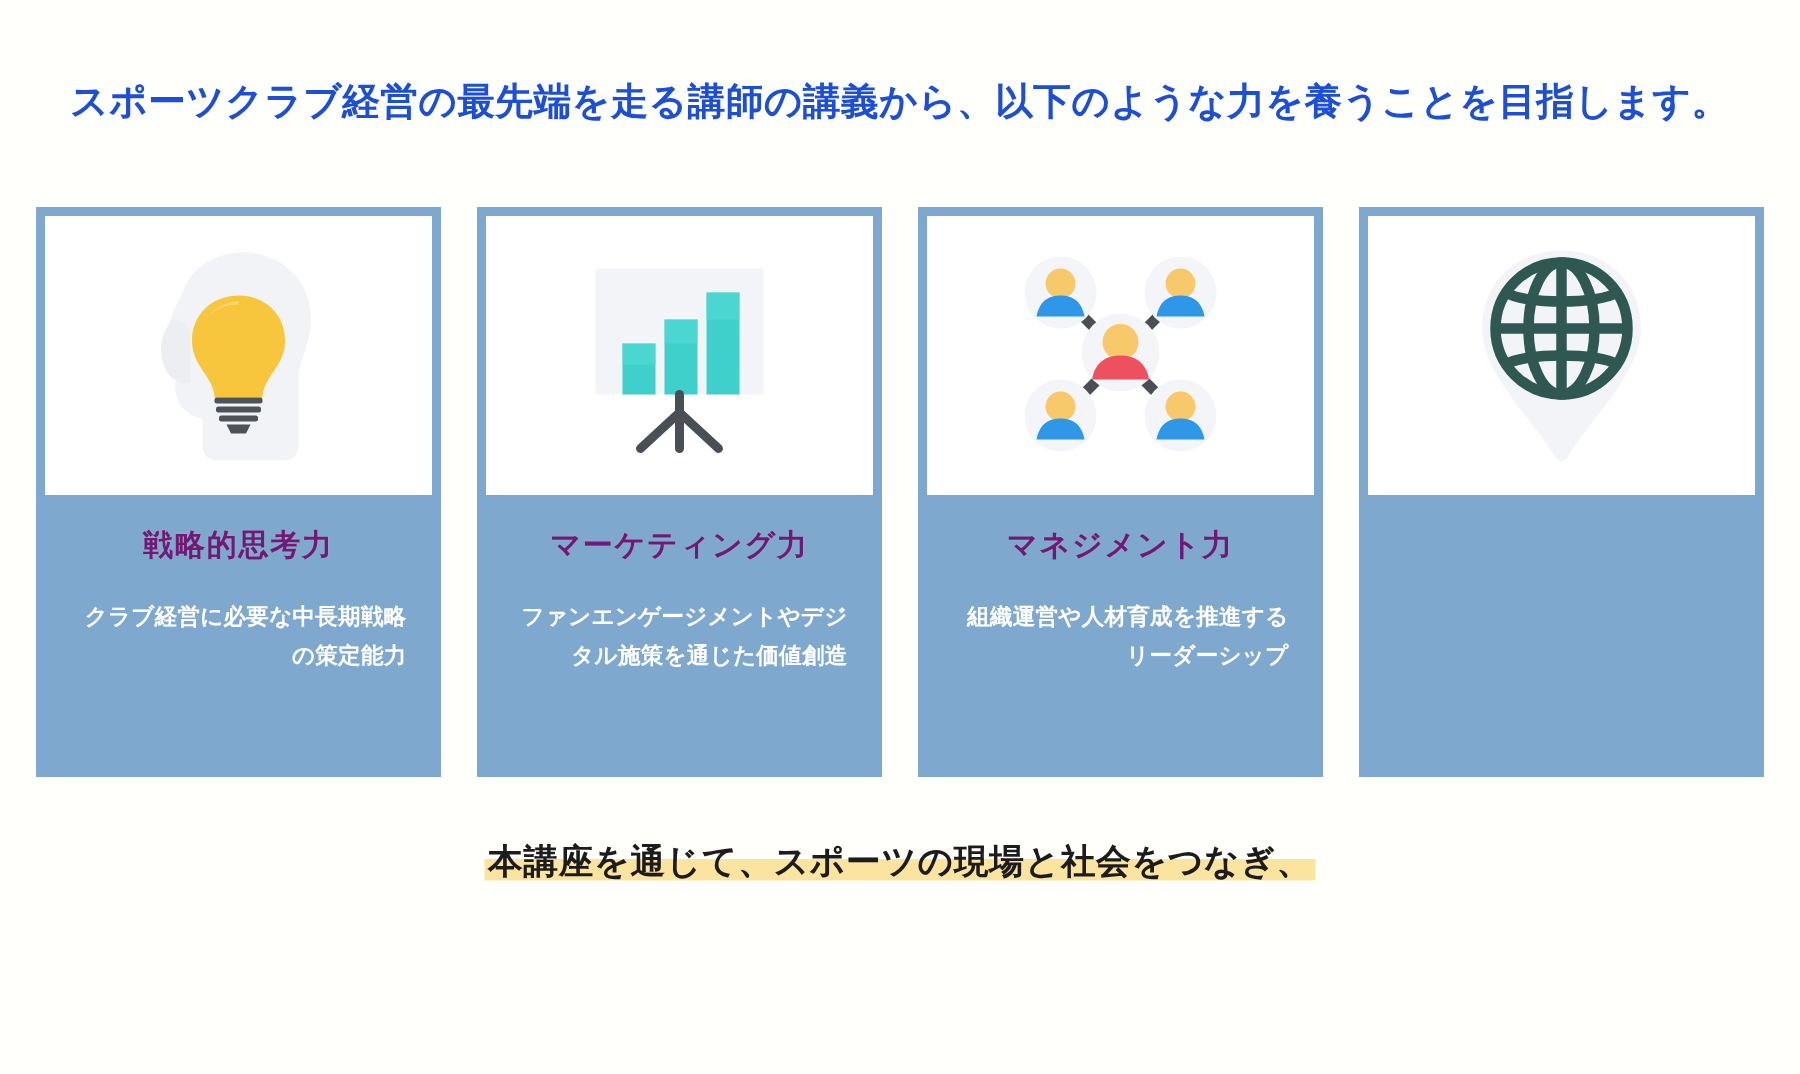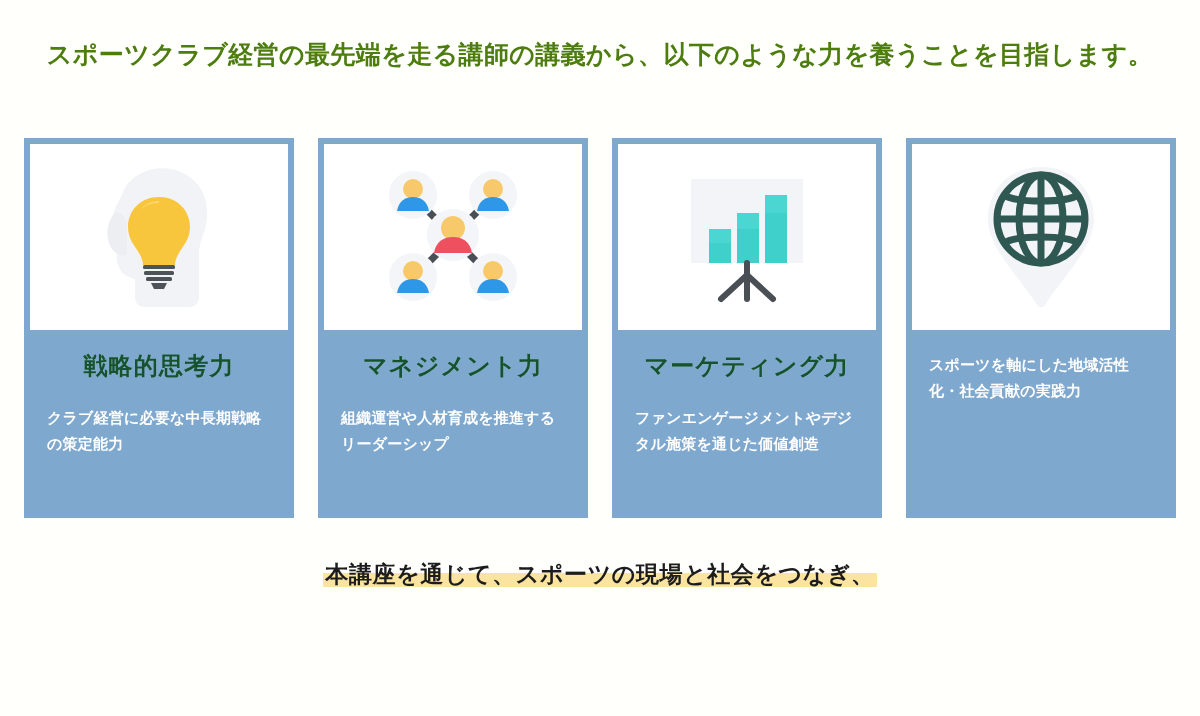--- a/index.html
+++ b/index.html
@@ -7,23 +7,23 @@
   html, body {
     width:1200px; height:716px;
     background:#fffffb;
     font-family:"Liberation Sans","DejaVu Sans",sans-serif;
     overflow:hidden;
   }
   .page { position:relative; width:1200px; height:716px; background:#fffffb; }
 
   
   .headline {
-    position:absolute; top:38px; left:0; width:1200px;
+    position:absolute; top:52px; left:0; width:1200px;
     text-align:center;
-    font-size:25px; font-weight:700; color:#4d7c0f;
+    font-size:25px; font-weight:700; color:#1d4ed8;
     letter-spacing:0.4px; line-height:1.3;
     white-space:nowrap;
   }
 
   
   .cards {
     position:absolute; top:138px; left:24px;
     width:1152px; height:380px;
     display:flex; gap:24px;
   }
@@ -41,29 +41,30 @@
     position:relative;
   }
   .card-body {
     flex:1;
     padding:22px 17px 0 17px;
     display:flex; flex-direction:column;
     background:#7fa8ce;
   }
   .card-title {
     text-align:center;
-    font-size:24px; font-weight:700; color:#14532d;
+    font-size:20px; font-weight:700; color:#701a75;
     letter-spacing:1.2px; line-height:1.2;
     margin-bottom:24px;
     text-shadow:0 0 1px rgba(255,255,255,.25);
   }
   .card-desc {
     font-size:15px; font-weight:700; color:#ffffff;
     line-height:1.75; letter-spacing:0.2px;
-    text-align:left;
+    text-align:right;
+    font-family:Liberation Mono, monospace;
   }
 
   
   .icon-svg { display:block; }
 
   
   .closing {
     position:absolute; top:552px; left:0; width:1200px;
     text-align:center;
   }
@@ -116,67 +117,20 @@
       </div>
       <div class="card-body">
         <div class="card-title">戦略的思考力</div>
         <div class="card-desc">クラブ経営に必要な中長期戦略の策定能力</div>
       </div>
     </div>
 
     <div class="card">
       <div class="card-icon-panel">
         <span>
-          <svg class="icon-svg" width="140" height="140" viewBox="0 0 140 140" aria-hidden="true">
-
-            <g stroke="#4a4f55" stroke-width="7" stroke-linecap="round">
-              <line x1="44" y1="43" x2="60" y2="59"></line>
-              <line x1="96" y1="43" x2="80" y2="59"></line>
-              <line x1="44" y1="97" x2="60" y2="81"></line>
-              <line x1="96" y1="97" x2="80" y2="81"></line>
-            </g>
-
-            <g>
-              <circle cx="30" cy="28" r="24" fill="#f4f5f8"></circle>
-              <circle cx="30" cy="22" r="10" fill="#f8c96a"></circle>
-              <path d="M14 44 C16 33 23 30 30 30 C37 30 44 33 46 44 Z" fill="#2f97e8"></path>
-            </g>
-            <g>
-              <circle cx="110" cy="28" r="24" fill="#f4f5f8"></circle>
-              <circle cx="110" cy="22" r="10" fill="#f8c96a"></circle>
-              <path d="M94 44 C96 33 103 30 110 30 C117 30 124 33 126 44 Z" fill="#2f97e8"></path>
-            </g>
-            <g>
-              <circle cx="30" cy="110" r="24" fill="#f4f5f8"></circle>
-              <circle cx="30" cy="104" r="10" fill="#f8c96a"></circle>
-              <path d="M14 126 C16 115 23 112 30 112 C37 112 44 115 46 126 Z" fill="#2f97e8"></path>
-            </g>
-            <g>
-              <circle cx="110" cy="110" r="24" fill="#f4f5f8"></circle>
-              <circle cx="110" cy="104" r="10" fill="#f8c96a"></circle>
-              <path d="M94 126 C96 115 103 112 110 112 C117 112 124 115 126 126 Z" fill="#2f97e8"></path>
-            </g>
-
-            <g>
-              <circle cx="70" cy="68" r="26" fill="#f4f5f8"></circle>
-              <circle cx="70" cy="61" r="12" fill="#f8c96a"></circle>
-              <path d="M51 86 C53 74 61 70 70 70 C79 70 87 74 89 86 Z" fill="#ef5060"></path>
-            </g>
-          </svg>
-        </span>
-      </div>
-      <div class="card-body">
-        <div class="card-title">マネジメント力</div>
-        <div class="card-desc">組織運営や人材育成を推進するリーダーシップ</div>
-      </div>
-    </div>
-
-    <div class="card">
-      <div class="card-icon-panel">
-        <span>
           <svg class="icon-svg" width="136" height="140" viewBox="0 0 136 140" aria-hidden="true">
 
             <rect x="12" y="12" width="112" height="84" fill="#f3f4f7"></rect>
 
             <rect x="30" y="62" width="22" height="34" fill="#3fd0cc"></rect>
             <rect x="58" y="46" width="22" height="50" fill="#3fd0cc"></rect>
             <rect x="86" y="28" width="22" height="68" fill="#3fd0cc"></rect>
             <rect x="30" y="62" width="22" height="14" fill="#55dad5" opacity="0.55"></rect>
             <rect x="58" y="46" width="22" height="16" fill="#55dad5" opacity="0.55"></rect>
             <rect x="86" y="28" width="22" height="18" fill="#55dad5" opacity="0.55"></rect>
@@ -185,20 +139,67 @@
               <line x1="68" y1="96" x2="68" y2="132"></line>
               <line x1="68" y1="108" x2="42" y2="132"></line>
               <line x1="68" y1="108" x2="94" y2="132"></line>
             </g>
           </svg>
         </span>
       </div>
       <div class="card-body">
         <div class="card-title">マーケティング力</div>
         <div class="card-desc">ファンエンゲージメントやデジタル施策を通じた価値創造</div>
+      </div>
+    </div>
+
+    <div class="card">
+      <div class="card-icon-panel">
+        <span>
+          <svg class="icon-svg" width="140" height="140" viewBox="0 0 140 140" aria-hidden="true">
+
+            <g stroke="#4a4f55" stroke-width="7" stroke-linecap="round">
+              <line x1="44" y1="43" x2="60" y2="59"></line>
+              <line x1="96" y1="43" x2="80" y2="59"></line>
+              <line x1="44" y1="97" x2="60" y2="81"></line>
+              <line x1="96" y1="97" x2="80" y2="81"></line>
+            </g>
+
+            <g>
+              <circle cx="30" cy="28" r="24" fill="#f4f5f8"></circle>
+              <circle cx="30" cy="22" r="10" fill="#f8c96a"></circle>
+              <path d="M14 44 C16 33 23 30 30 30 C37 30 44 33 46 44 Z" fill="#2f97e8"></path>
+            </g>
+            <g>
+              <circle cx="110" cy="28" r="24" fill="#f4f5f8"></circle>
+              <circle cx="110" cy="22" r="10" fill="#f8c96a"></circle>
+              <path d="M94 44 C96 33 103 30 110 30 C117 30 124 33 126 44 Z" fill="#2f97e8"></path>
+            </g>
+            <g>
+              <circle cx="30" cy="110" r="24" fill="#f4f5f8"></circle>
+              <circle cx="30" cy="104" r="10" fill="#f8c96a"></circle>
+              <path d="M14 126 C16 115 23 112 30 112 C37 112 44 115 46 126 Z" fill="#2f97e8"></path>
+            </g>
+            <g>
+              <circle cx="110" cy="110" r="24" fill="#f4f5f8"></circle>
+              <circle cx="110" cy="104" r="10" fill="#f8c96a"></circle>
+              <path d="M94 126 C96 115 103 112 110 112 C117 112 124 115 126 126 Z" fill="#2f97e8"></path>
+            </g>
+
+            <g>
+              <circle cx="70" cy="68" r="26" fill="#f4f5f8"></circle>
+              <circle cx="70" cy="61" r="12" fill="#f8c96a"></circle>
+              <path d="M51 86 C53 74 61 70 70 70 C79 70 87 74 89 86 Z" fill="#ef5060"></path>
+            </g>
+          </svg>
+        </span>
+      </div>
+      <div class="card-body">
+        <div class="card-title">マネジメント力</div>
+        <div class="card-desc">組織運営や人材育成を推進するリーダーシップ</div>
       </div>
     </div>
 
     <div class="card">
       <div class="card-icon-panel">
         <span>
           <svg class="icon-svg" width="126" height="152" viewBox="0 0 126 152" aria-hidden="true">
 
             <path d="M63 6 C31 6 10 29 10 58 C10 88 45 120 59 144
                      C61 147 65 147 67 144 C81 120 116 88 116 58
@@ -209,21 +210,20 @@
               <line x1="19" y1="58" x2="107" y2="58"></line>
               <line x1="63" y1="14" x2="63" y2="102"></line>
               <ellipse cx="63" cy="58" rx="22" ry="44"></ellipse>
               <path d="M26 34 C38 42 88 42 100 34"></path>
               <path d="M26 82 C38 74 88 74 100 82"></path>
             </g>
           </svg>
         </span>
       </div>
       <div class="card-body">
-        <div class="card-desc">スポーツを軸にした地域活性化・社会貢献の実践力</div>
       </div>
     </div>
 
   </div>
 
   <div class="closing">
     <div class="closing-line">
       <span class="hl">本講座を通じて、スポーツの現場と社会をつなぎ、</span>
     </div>
   </div>

